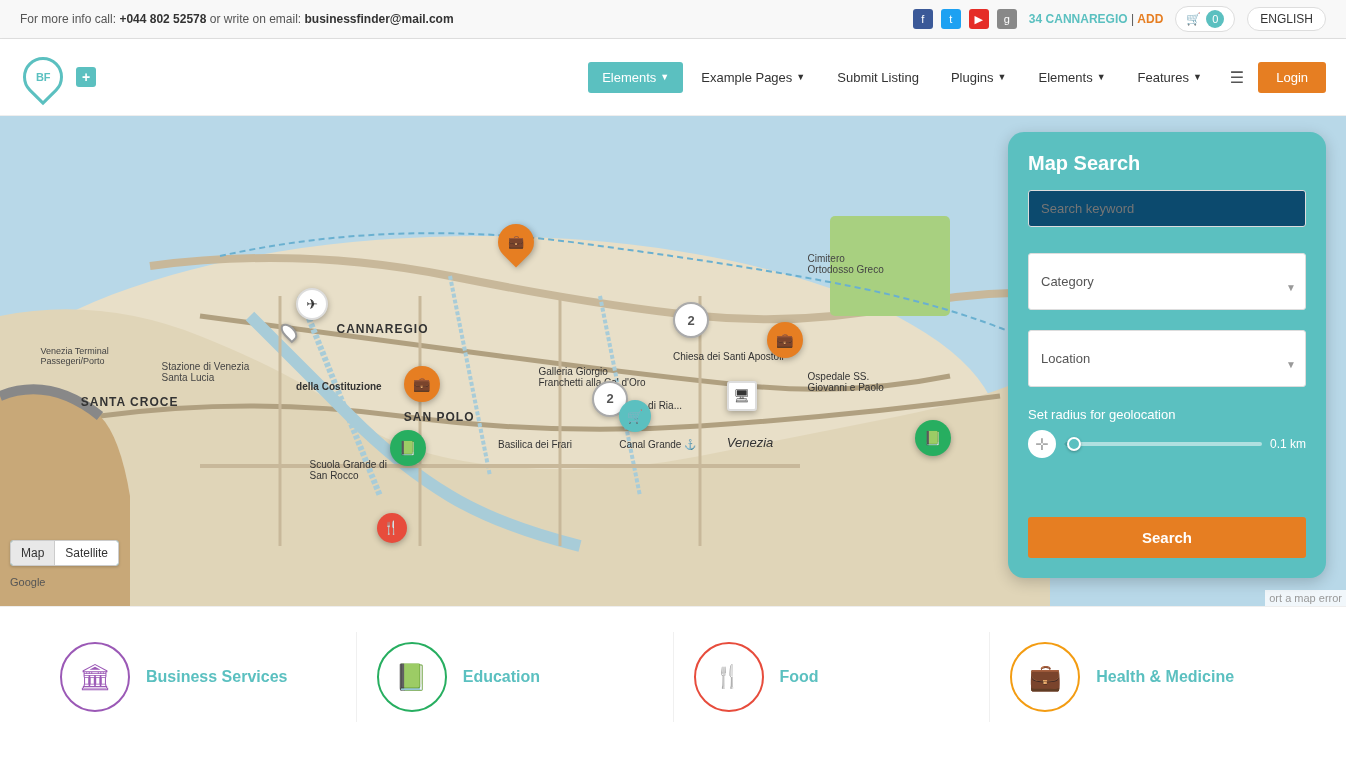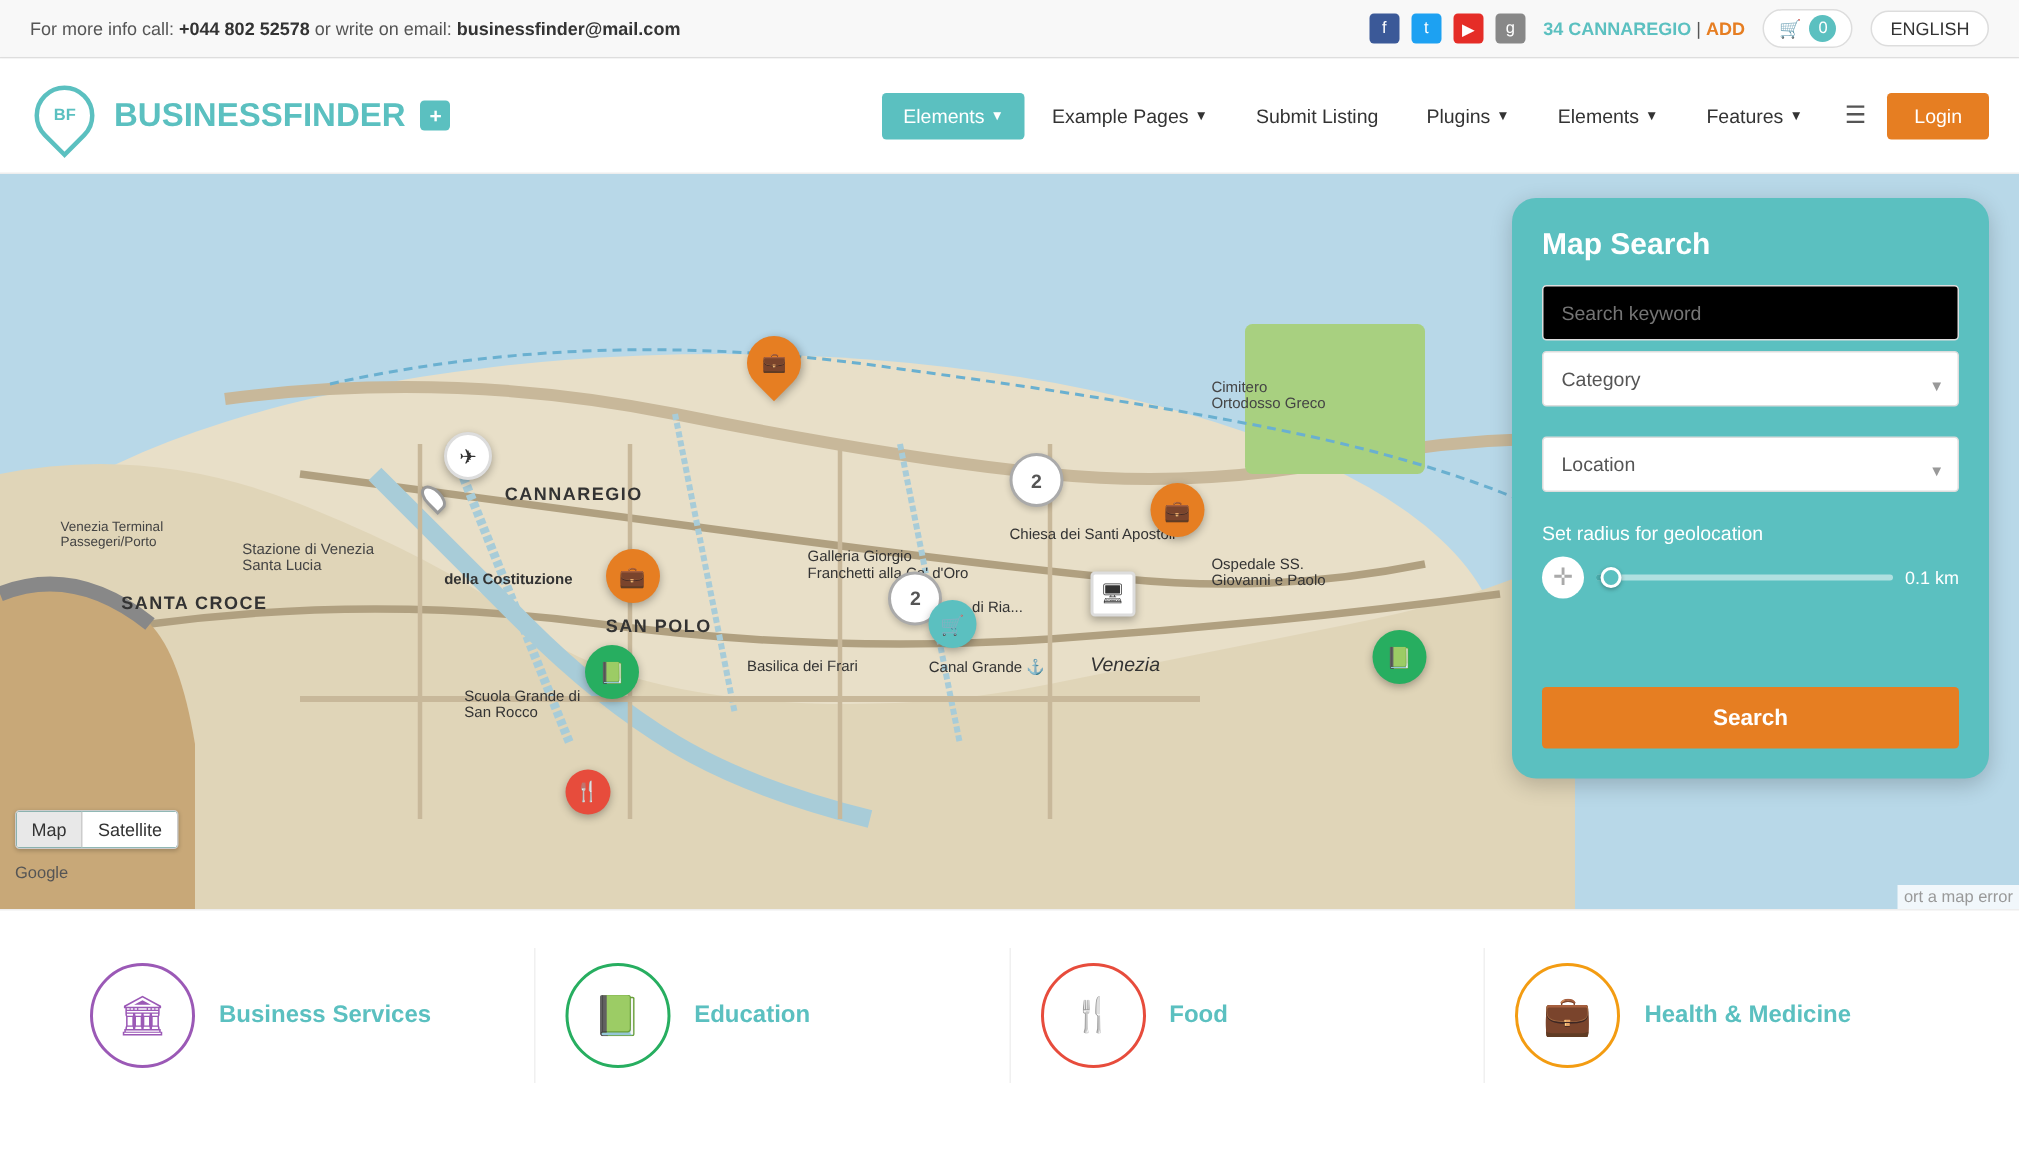--- a/index.html
+++ b/index.html
@@ -158,22 +158,22 @@
       font-size: 20px;
       font-weight: bold;
       margin-bottom: 15px;
     }
     .map-search-input {
       width: 100%;
       padding: 10px 12px;
       border: 1px solid #ddd;
       border-radius: 3px;
       font-size: 13px;
-      margin-bottom: 7px;
-      background: #000000;
+      margin-bottom: 26px;
+      background: #0c4a6e;
       color: #999;
       outline: none;
     }
     .map-search-select {
       width: 100%;
       padding: 10px 12px;
       border: 1px solid #ddd;
       border-radius: 3px;
       font-size: 13px;
       margin-bottom: 10px;
@@ -192,21 +192,21 @@
       position: absolute;
       right: 10px;
       top: 50%;
       transform: translateY(-50%);
       font-size: 10px;
       color: #999;
       pointer-events: none;
     }
     .map-search-select-wrapper select {
       width: 100%;
-      padding: 10px 12px;
+      padding: 20px 12px;
       border: 1px solid #ddd;
       border-radius: 3px;
       font-size: 13px;
       background: #fff;
       color: #555;
       appearance: none;
       outline: none;
       cursor: pointer;
     }
     .radius-section { margin-bottom: 15px; }
@@ -456,23 +456,20 @@
     <button class="lang-btn">ENGLISH</button>
   </div>
 </div>
 
 <div class="header">
   <div class="logo-area">
     <div class="logo-pin">
       <div class="logo-pin-shape">
         <span class="logo-pin-inner">BF</span>
       </div>
-    </div>
-    <div class="logo-text">
-      <span>BUSINESS</span><span style="color:#5bc0c0">FINDER</span>
     </div>
     <div class="logo-plus">+</div>
   </div>
 
   <nav class="main-nav">
     <div class="nav-item active">
       <span>Elements</span>
       <span class="arrow">▼</span>
     </div>
     <div class="nav-item">

